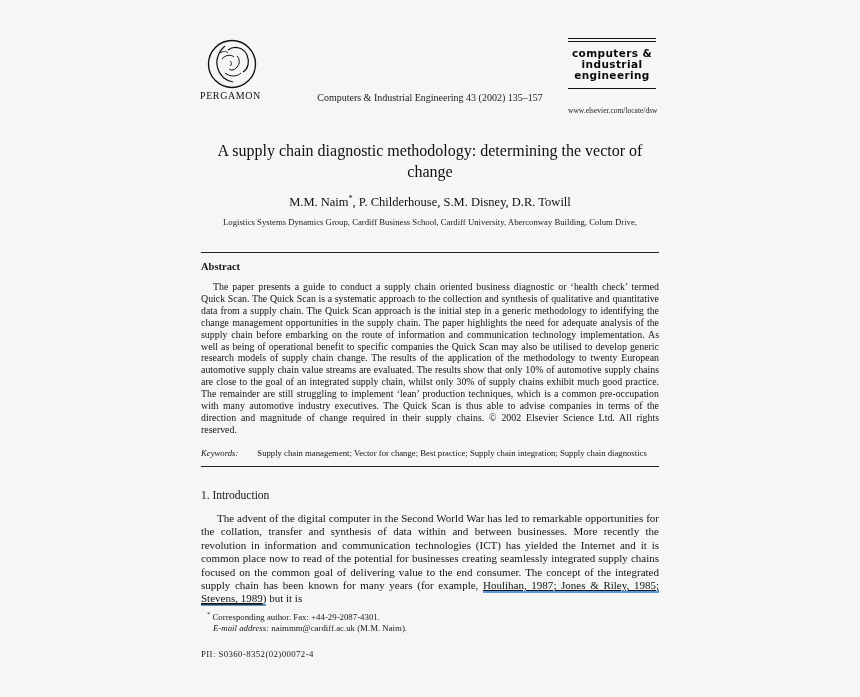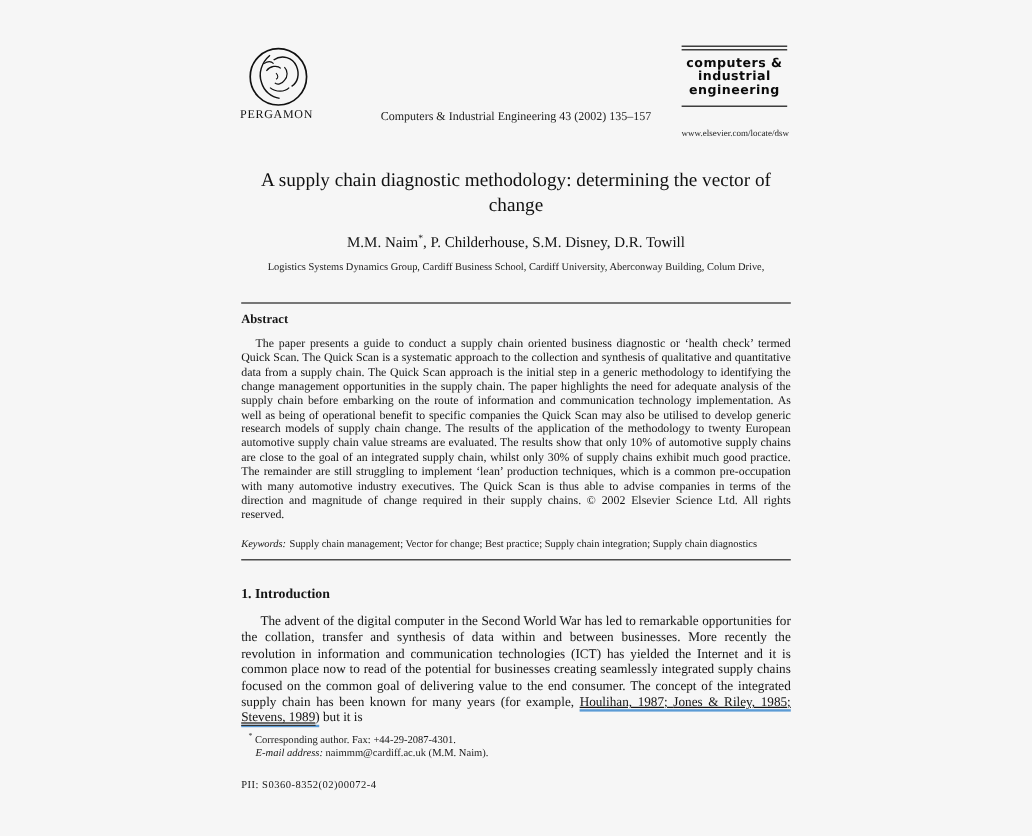--- a/index.html
+++ b/index.html
@@ -36,24 +36,24 @@
   .rule-abstract-top{top:252px;}
   .rule-keywords-bottom{top:466px;}
 
   
   .abstract-heading{position:absolute; top:261px; font-weight:bold; font-size:10.5px;}
   .abstract-text{
     position:absolute; top:281px; font-size:9.9px; line-height:11.9px;
     text-align:justify; text-indent:12px; color:#141414;
   }
   .keywords{position:absolute; top:448px; font-size:8.7px; white-space:nowrap; color:#141414;}
-  .kw-label{font-style:italic; margin-right:3px;}
+  .kw-label{font-style:italic; margin-right:19px;}
 
   
-  .section-heading{position:absolute; top:489px; font-weight:bold; font-size:11.5px;}
+  .section-heading{position:absolute; top:489px; font-weight:normal; font-size:11.5px;}
   .intro-text{
     position:absolute; top:512px; font-size:11px; line-height:13.4px;
     text-align:justify; text-indent:16px; color:#141414;
   }
   .cite-wrap{border-bottom:2px solid #5b9bd5;}
   .cite-underline{text-decoration:underline;}
 
   
   .footnote-rule{position:absolute; top:604px; width:62px; border-top:1px solid #333; height:0;}
   .footnote{position:absolute; top:608px; font-size:8.8px; line-height:11.5px; color:#181818;}

